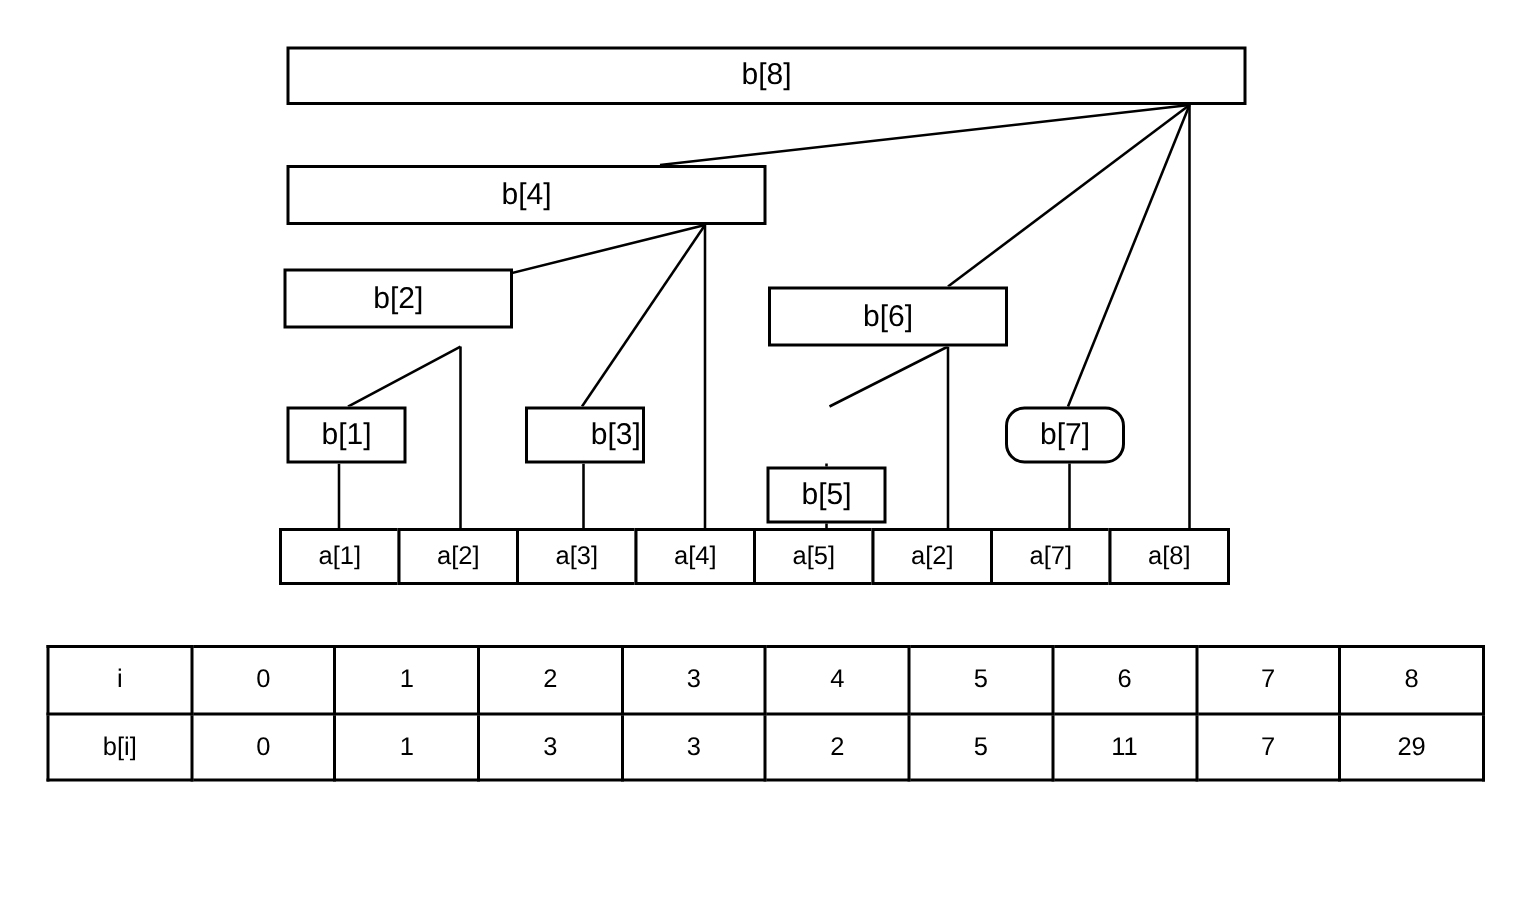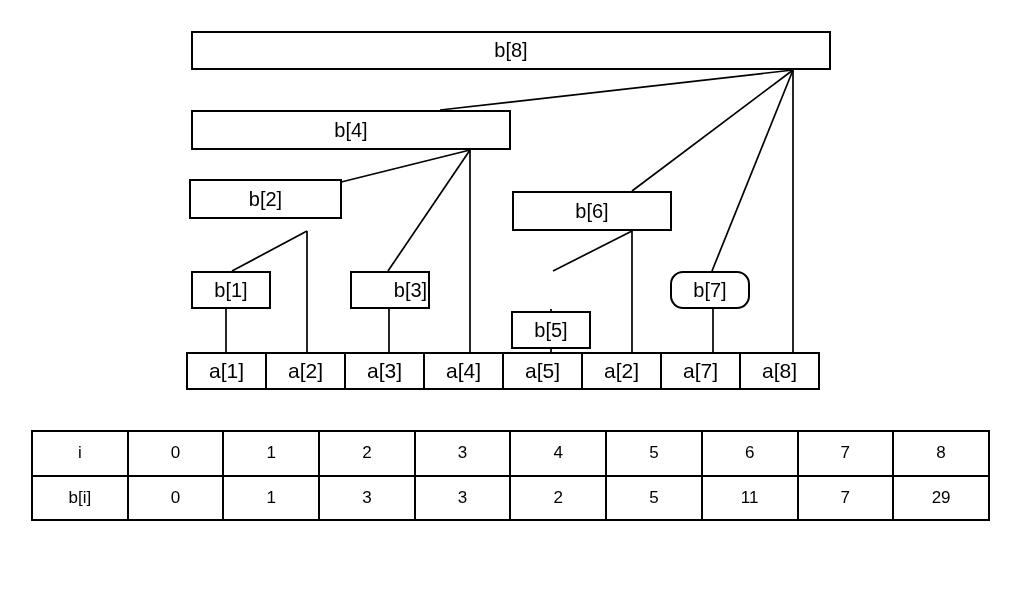--- a/index.html
+++ b/index.html
@@ -35,21 +35,21 @@
   }
   .a-cell {
     box-sizing: border-box;
     width: 81px; height: 38px;
     border: 2px solid #000000;
     margin-left: -2px;
     background: #ffffff;
     display: flex;
     align-items: center;
     justify-content: center;
-    font-size: 21px;
+    font-size: 17px;
   }
   .a-cell:first-child { margin-left: 0; }
   .data-table {
     position: absolute;
     left: 31px; top: 430px;
     width: 959px;
     border-collapse: collapse;
     table-layout: fixed;
     font-size: 17px;
   }

